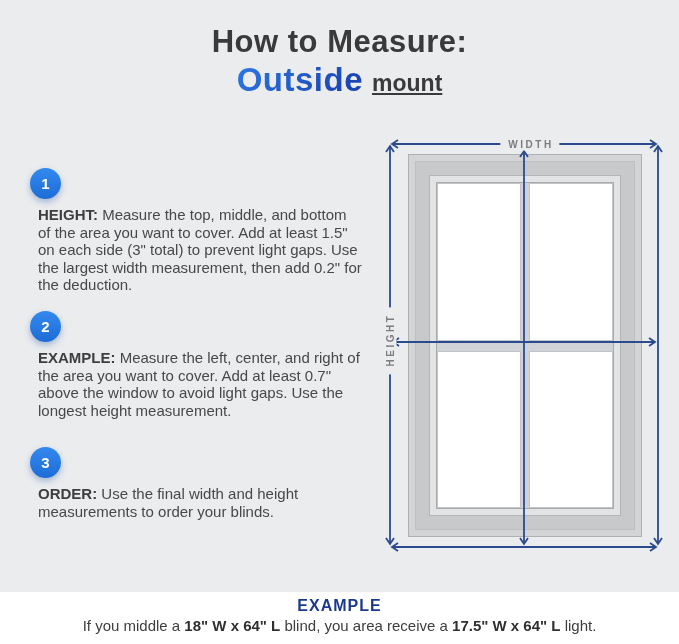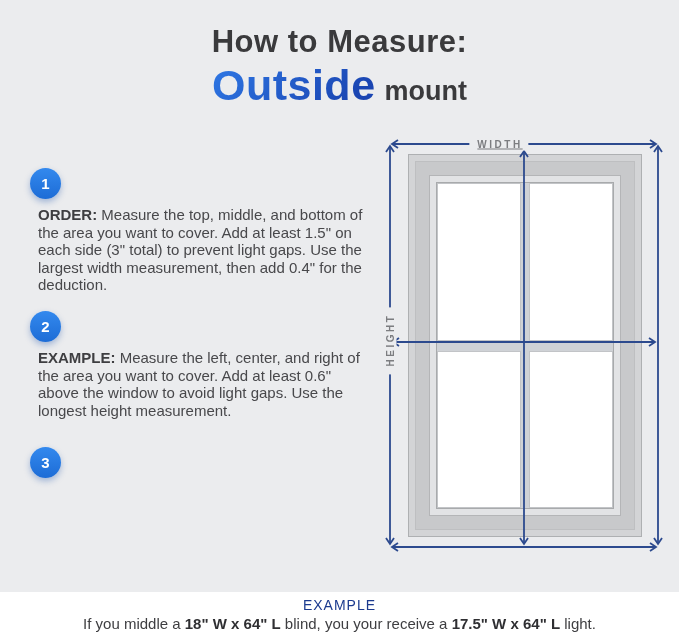--- a/index.html
+++ b/index.html
@@ -5,26 +5,26 @@
   * { margin: 0; padding: 0; box-sizing: border-box; }
   html, body { width: 679px; height: 644px; }
   body { font-family: "Liberation Sans", "DejaVu Sans", sans-serif; }
   .page { position: relative; width: 679px; height: 644px; background: #ebecee; overflow: hidden; padding-left: 21px; }
 
   
   .header { position: absolute; top: 24px; left: 0; width: 100%; text-align: center; }
   .title-line1 { font-size: 31px; font-weight: 700; color: #3a3a3c; letter-spacing: 0.5px; }
   .title-line2 { margin-top: 1px; }
   .title-highlight {
-    font-size: 43px; font-weight: 800; letter-spacing: 0.5px;
+    font-size: 33px; font-weight: 800; letter-spacing: 0.5px;
     background: linear-gradient(135deg, #2f79e6 0%, #1a45b2 85%);
     -webkit-background-clip: text; background-clip: text;
     color: transparent; -webkit-text-fill-color: transparent;
   }
-  .title-suffix { font-size: 27px; font-weight: 700; color: #3a3a3c; margin-left: 9px; }
+  .title-suffix { font-size: 23px; font-weight: 700; color: #3a3a3c; margin-left: 9px; text-decoration: underline; }
 
   
   .step { position: absolute; left: 30px; width: 348px; }
   .step-1 { top: 168px; }
   .step-2 { top: 311px; }
   .step-3 { top: 447px; }
   .badge {
     width: 31px; height: 31px; border-radius: 50%;
     background: linear-gradient(180deg, #3389ee 0%, #1d6cd6 100%);
     color: #ffffff; font-size: 15px; font-weight: 700;
@@ -58,62 +58,66 @@
     column-gap: 8px; row-gap: 10px;
   }
   .pane { background: #ffffff; border: 1px solid #c2c4c7; }
 
   .measure-svg { position: absolute; left: 0; top: 0; width: 679px; height: 644px; pointer-events: none; }
   .dim-label {
     position: absolute; background: #ebecee; color: #7c7d80;
     font-size: 10px; font-weight: 700; letter-spacing: 2.5px;
     padding: 1px 6px 1px 8px; white-space: nowrap;
   }
-  .dim-label-width { left: 499px; top: 144px; transform: translate(-50%, -50%); text-decoration: underline; }
+  .dim-label-width { left: 530px; top: 144px; transform: translate(-50%, -50%); }
   .dim-label-height { left: 390px; top: 341px; transform: translate(-50%, -50%) rotate(-90deg); }
 
   
   .footer {
     position: absolute; left: 0; right: 0; bottom: 0; height: 52px;
     background: #ffffff; text-align: center; padding-top: 5px;
   }
-  .example-heading { font-size: 14px; font-weight: 400; color: #1b3a8e; letter-spacing: 1px; }
+  .example-heading { font-size: 16px; font-weight: 700; color: #1b3a8e; letter-spacing: 1px; }
   .example-text { margin-top: 2px; font-size: 15px; color: #3e3e41; }
   .example-text b { color: #2f2f32; }
 </style>
 </head>
 <body>
 
 <div class="page">
 
   <div class="header">
     <div class="title-line1">How to Measure:</div>
     <div class="title-line2">
       <span class="title-highlight">Outside</span><span class="title-suffix">mount</span>
     </div>
   </div>
 
   <div class="step step-1">
     <div class="badge">1</div>
     <div class="step-text">
-      <span class="step-lead">ORDER:</span>
-      <span>Measure the top, middle, and bottom of the area you want to cover. Add at least 1.5" on each side (3" total) to prevent light gaps. Use the largest width measurement, then add 0.4" for the deduction.</span>
+      <span class="step-lead">HEIGHT:</span>
+      <span>Measure the top, middle, and bottom of the area you want to cover. Add at least 1.5" on each side (3" total) to prevent light gaps. Use the largest width measurement, then add 0.2" for the deduction.</span>
     </div>
   </div>
 
   <div class="step step-2">
     <div class="badge">2</div>
     <div class="step-text">
       <span class="step-lead">EXAMPLE:</span>
-      <span>Measure the left, center, and right of the area you want to cover. Add at least 0.6" above the window to avoid light gaps. Use the longest height measurement.</span>
+      <span>Measure the left, center, and right of the area you want to cover. Add at least 0.7" above the window to avoid light gaps. Use the longest height measurement.</span>
     </div>
   </div>
 
   <div class="step step-3">
     <div class="badge">3</div>
+    <div class="step-text">
+      <span class="step-lead">ORDER:</span>
+      <span>Use the final width and height measurements to order your blinds.</span>
+    </div>
   </div>
 
   <div class="window">
     <div class="win-outer">
       <div class="win-casing">
         <div class="win-trim">
           <div class="win-panes">
             <div class="pane"></div>
             <div class="pane"></div>
             <div class="pane"></div>
@@ -160,17 +164,17 @@
       </g>
     </g>
   </svg>
 
   <span class="dim-label dim-label-width">WIDTH</span>
   <span class="dim-label dim-label-height">HEIGHT</span>
 
   <div class="footer">
     <div class="example-heading">EXAMPLE</div>
     <div class="example-text">
-      <span>If you middle a </span><b>18" W x 64" L</b><span> blind, you your receive a </span><b>17.5" W x 64" L</b><span> light.</span>
+      <span>If you middle a </span><b>18" W x 64" L</b><span> blind, you area receive a </span><b>17.5" W x 64" L</b><span> light.</span>
     </div>
   </div>
 
 </div>
 
 </body></html>

